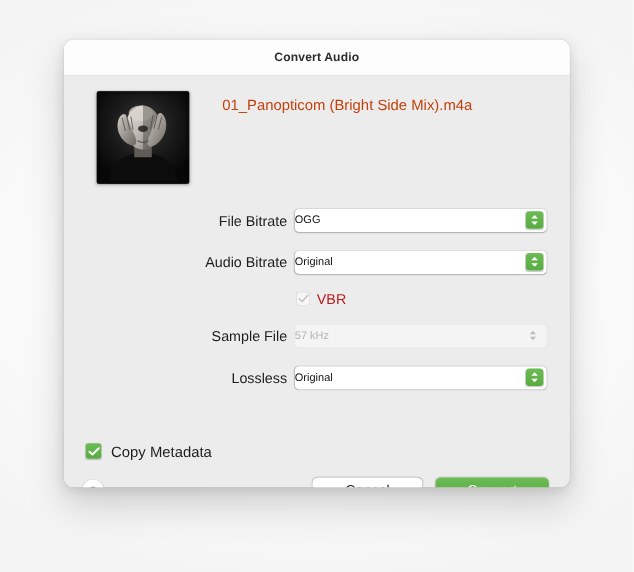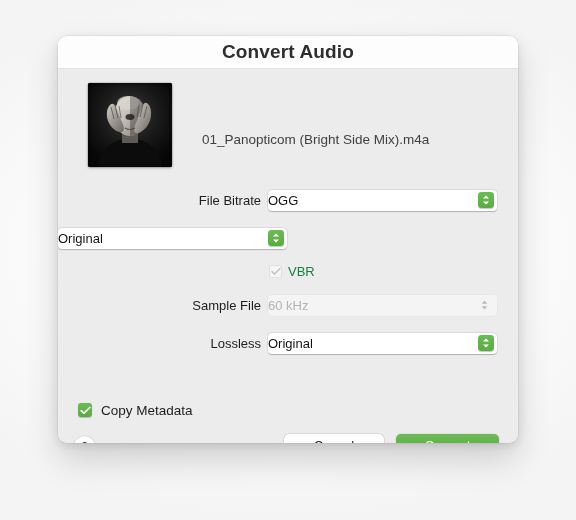--- a/index.html
+++ b/index.html
@@ -45,21 +45,21 @@
   .titlebar {
     height: 32px;
     min-height: 32px;
     background: #fdfdfd;
     border-bottom: 1px solid #e3e3e3;
     display: flex;
     align-items: center;
     justify-content: center;
   }
   .titlebar-text {
-    font-size: 19px;
+    font-size: 11px;
     font-weight: bold;
     color: #2e2e2e;
     letter-spacing: 0.15px;
   }
 
   .content {
     flex: 1;
     position: relative;
     background: #ececec;
   }
@@ -87,23 +87,22 @@
   .file-meta {
     margin-left: 30px;
     padding-top: 5px;
     display: flex;
     flex-direction: column;
     height: 79px;
     justify-content: space-between;
   }
   .file-name {
     font-size: 13.5px;
-    color: #404040;
+    color: #c2410c;
     white-space: nowrap;
-    margin-top: 44px;
   }
   .file-sub {
     font-size: 11.5px;
     color: #9b9b9b;
     padding-bottom: 2px;
   }
   .file-sub .dur { margin-right: 7px; }
 
   
   .form {
@@ -133,21 +132,21 @@
     width: 229px;
     height: 21px;
     background: #ffffff;
     border-radius: 4px;
     box-shadow: 0 0.5px 1.2px rgba(0,0,0,0.22), 0 0 0 0.5px rgba(0,0,0,0.08);
     display: flex;
     align-items: center;
     cursor: default;
   }
   .popup-value {
-    font-size: 13px;
+    font-size: 10px;
     color: #141414;
     padding-left: 0;
     white-space: nowrap;
     overflow: hidden;
   }
   .popup-arrows {
     position: absolute;
     right: 3px;
     top: 50%;
     transform: translateY(-50%);
@@ -202,21 +201,21 @@
     background: rgba(255,255,255,0.55);
     box-shadow: 0 0 0 0.8px #dcdcdc inset;
   }
   .cbox svg { display: block; }
 
   .cbox-label {
     font-size: 13px;
     margin-left: 6px;
     white-space: nowrap;
   }
-  .cbox-label.dim { color: #15803d; }
+  .cbox-label.dim { color: #b91c1c; }
   .cbox-label.normal { color: #1d1d1d; }
 
   
   .meta-row {
     position: absolute;
     left: 20px;
     top: 334px;
     display: flex;
     align-items: flex-start;
   }
@@ -345,20 +344,21 @@
           <span class="popup-arrows">
             <svg width="10" height="12" viewBox="0 0 10 12" xmlns="http://www.w3.org/2000/svg">
               <path d="M5 1.4 L8 4.6 H2 Z" fill="#ffffff"></path>
               <path d="M5 10.6 L2 7.4 H8 Z" fill="#ffffff"></path>
             </svg>
           </span>
         </div>
       </div>
 
       <div class="form-row">
+        <div class="form-label">Audio Bitrate</div>
         <div class="popup">
           <span class="popup-value">Original</span>
           <span class="popup-arrows">
             <svg width="10" height="12" viewBox="0 0 10 12" xmlns="http://www.w3.org/2000/svg">
               <path d="M5 1.4 L8 4.6 H2 Z" fill="#ffffff"></path>
               <path d="M5 10.6 L2 7.4 H8 Z" fill="#ffffff"></path>
             </svg>
           </span>
         </div>
       </div>
@@ -371,21 +371,21 @@
               <path d="M1 4.6 L3.6 7.1 L9 1.4" stroke="#c4c4c4" stroke-width="1.5" fill="none" stroke-linecap="round" stroke-linejoin="round"></path>
             </svg>
           </span>
           <span class="cbox-label dim">VBR</span>
         </div>
       </div>
 
       <div class="form-row">
         <div class="form-label">Sample File</div>
         <div class="popup disabled">
-          <span class="popup-value">60 kHz</span>
+          <span class="popup-value">57 kHz</span>
           <span class="popup-arrows">
             <svg width="9" height="12" viewBox="0 0 9 12" xmlns="http://www.w3.org/2000/svg">
               <path d="M4.5 1.6 L7.2 4.8 H1.8 Z" fill="#b9b9b9"></path>
               <path d="M4.5 10.4 L1.8 7.2 H7.2 Z" fill="#b9b9b9"></path>
             </svg>
           </span>
         </div>
       </div>
 
       <div class="form-row">

